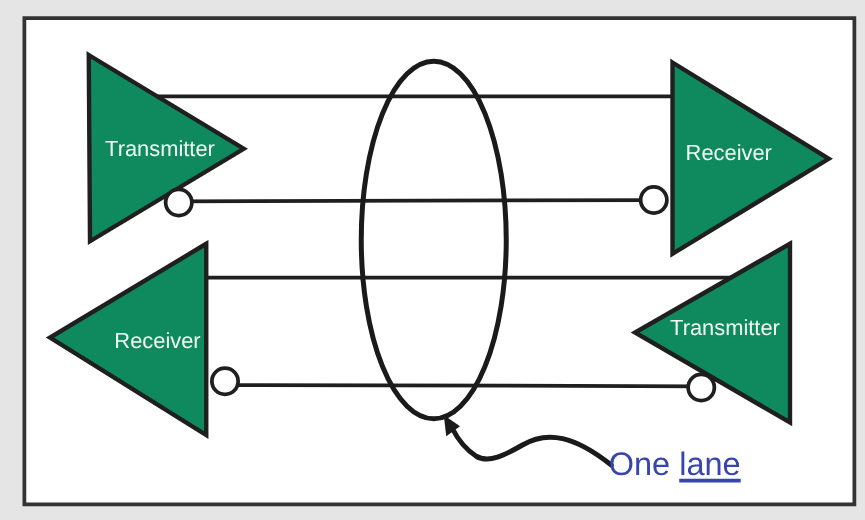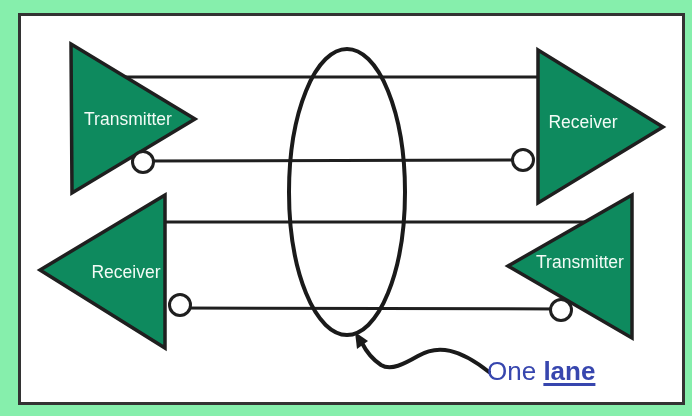--- a/index.html
+++ b/index.html
@@ -8,21 +8,21 @@
     background: #ffffff;
     width: 692px;
     height: 416px;
     font-family: "Liberation Sans", sans-serif;
     overflow: hidden;
   }
   .stage {
     position: relative;
     width: 692px;
     height: 416px;
-    background: #86efac;
+    background: #e5e5e5;
   }
   svg.diagram {
     position: absolute;
     left: 0;
     top: 0;
     display: block;
   }
   .node-label {
     font-family: "Liberation Sans", sans-serif;
     font-size: 17.5px;
@@ -31,21 +31,21 @@
   .annotation {
     position: absolute;
     left: 487px;
     top: 357px;
     font-size: 26px;
     line-height: 1.1;
     color: #3746ae;
     white-space: nowrap;
   }
   .annotation .emphasis {
-    font-weight: bold;
+    font-weight: normal;
     text-decoration: underline;
     text-decoration-thickness: 3px;
     text-underline-offset: 3px;
   }
 </style>
 </head>
 <body>
 
 <div class="stage">
   <svg class="diagram" width="692" height="416" viewBox="0 0 692 416">

